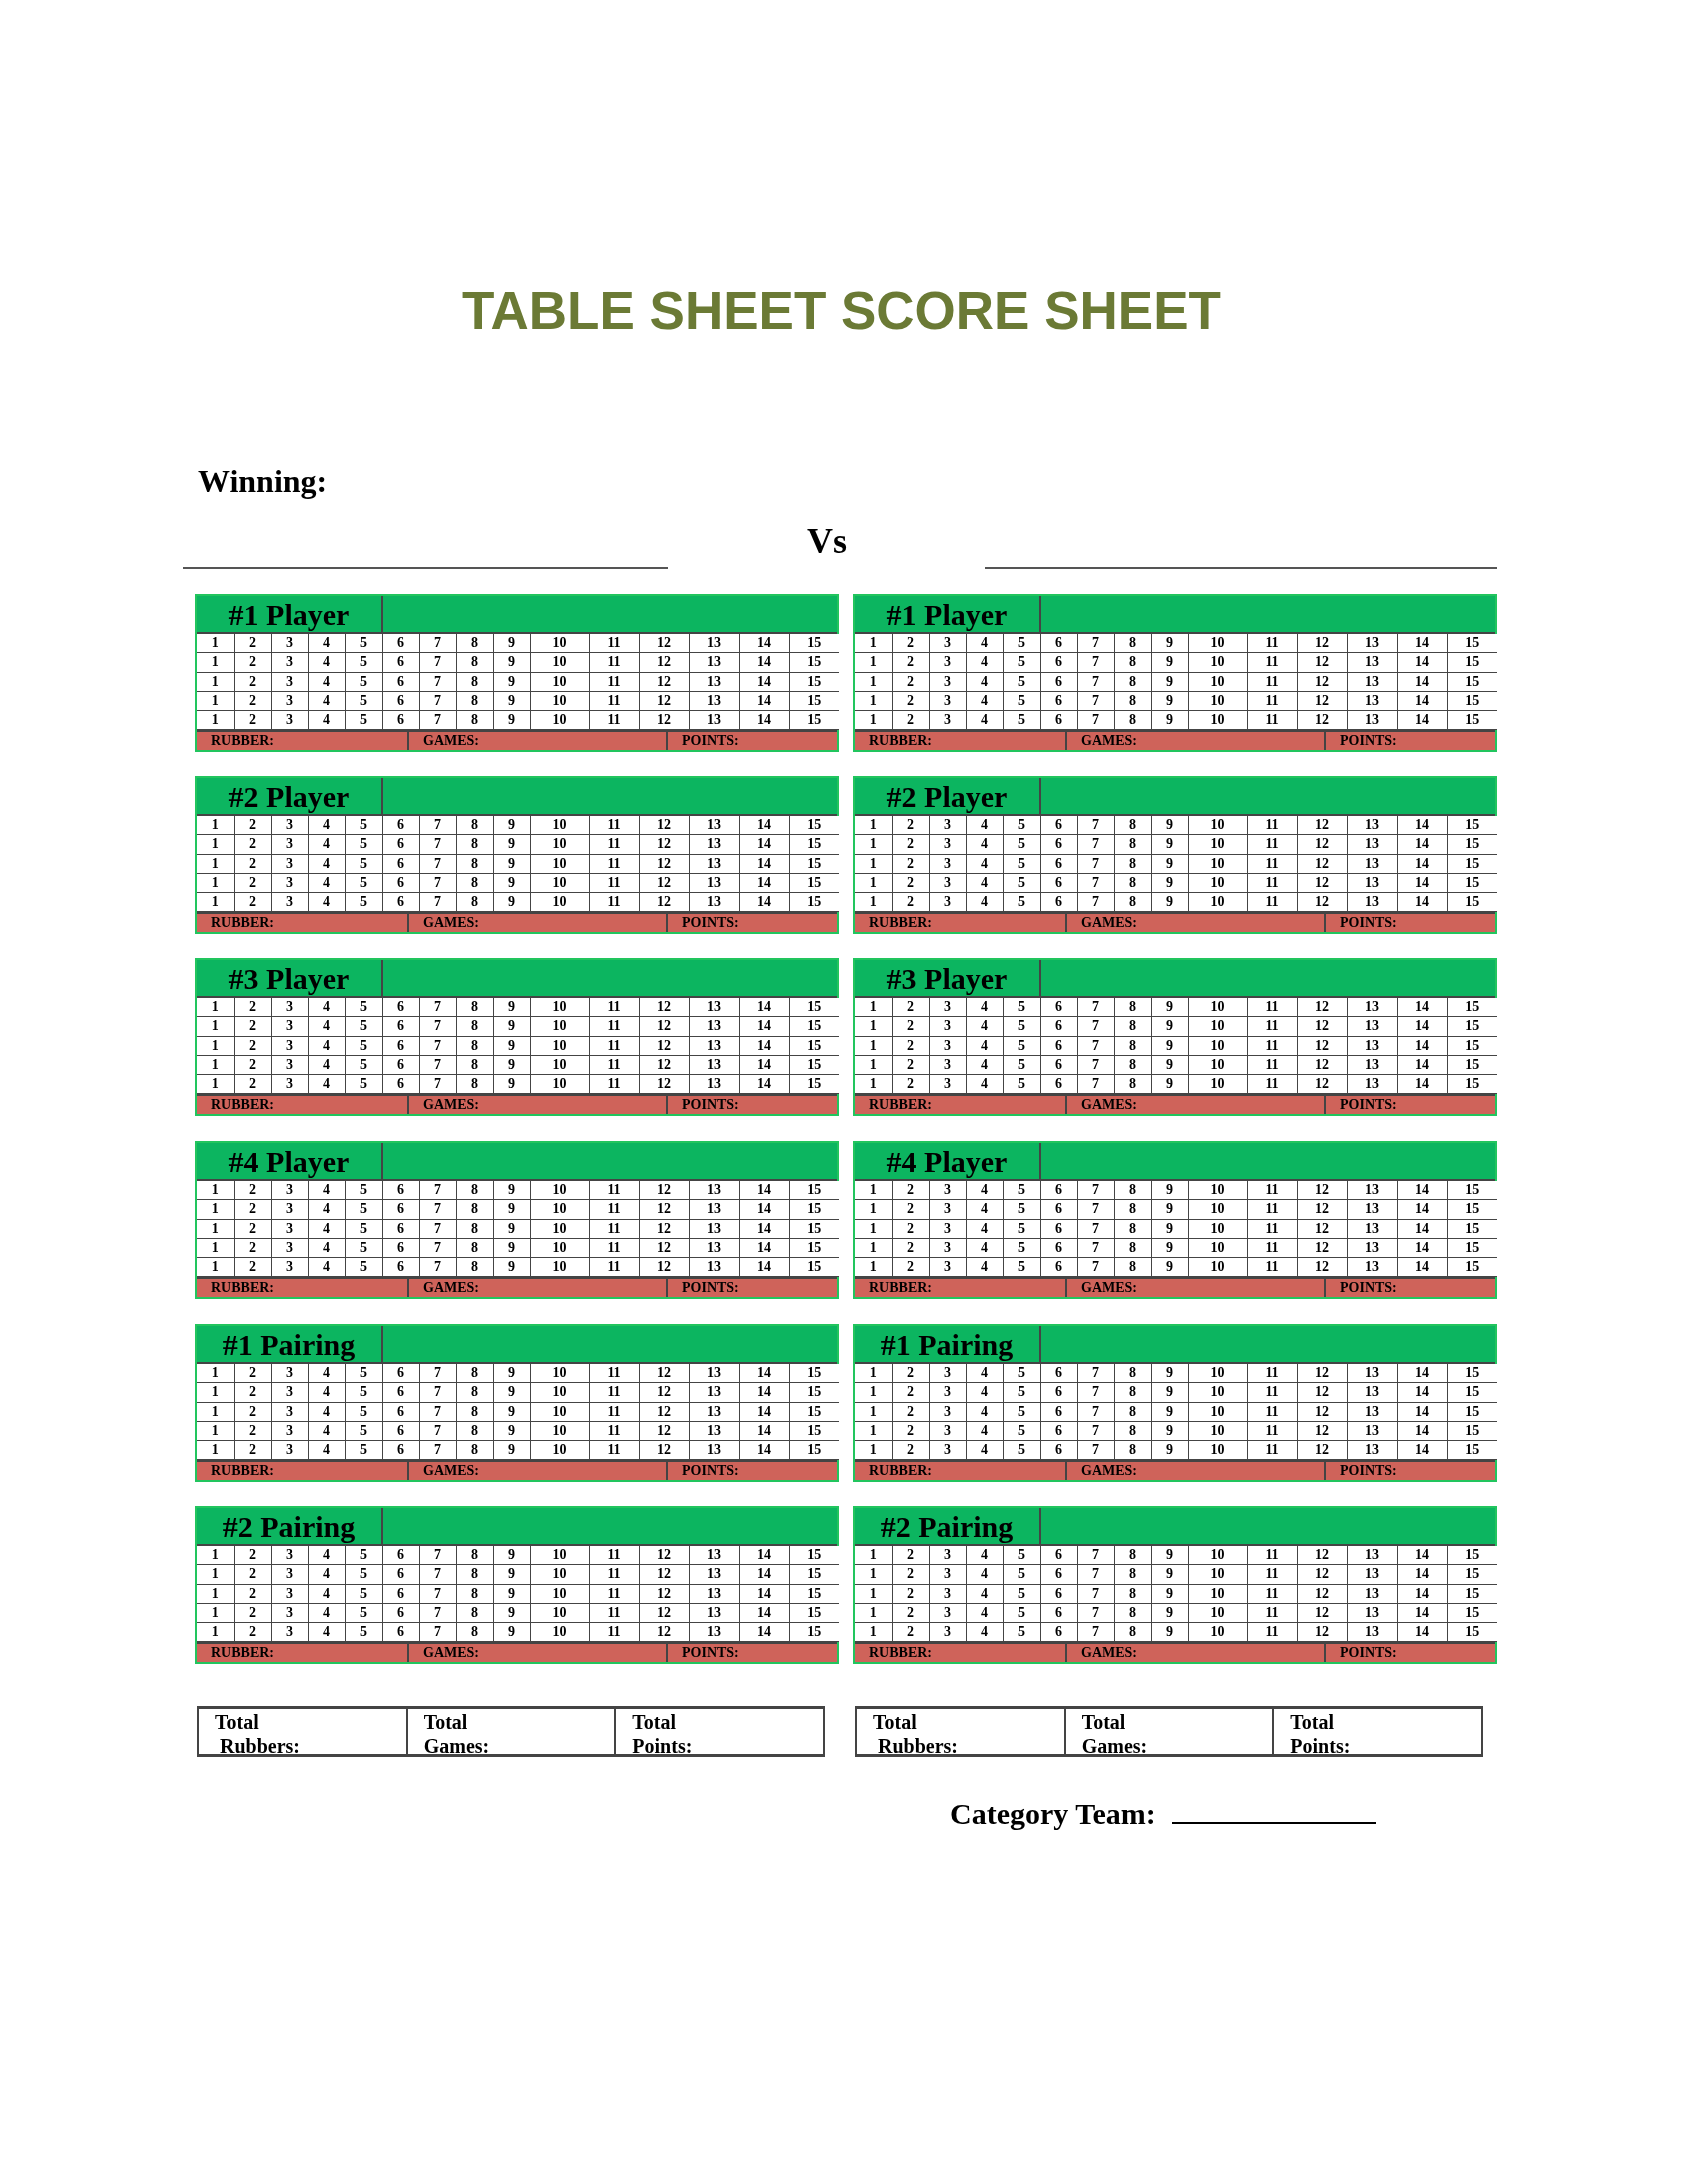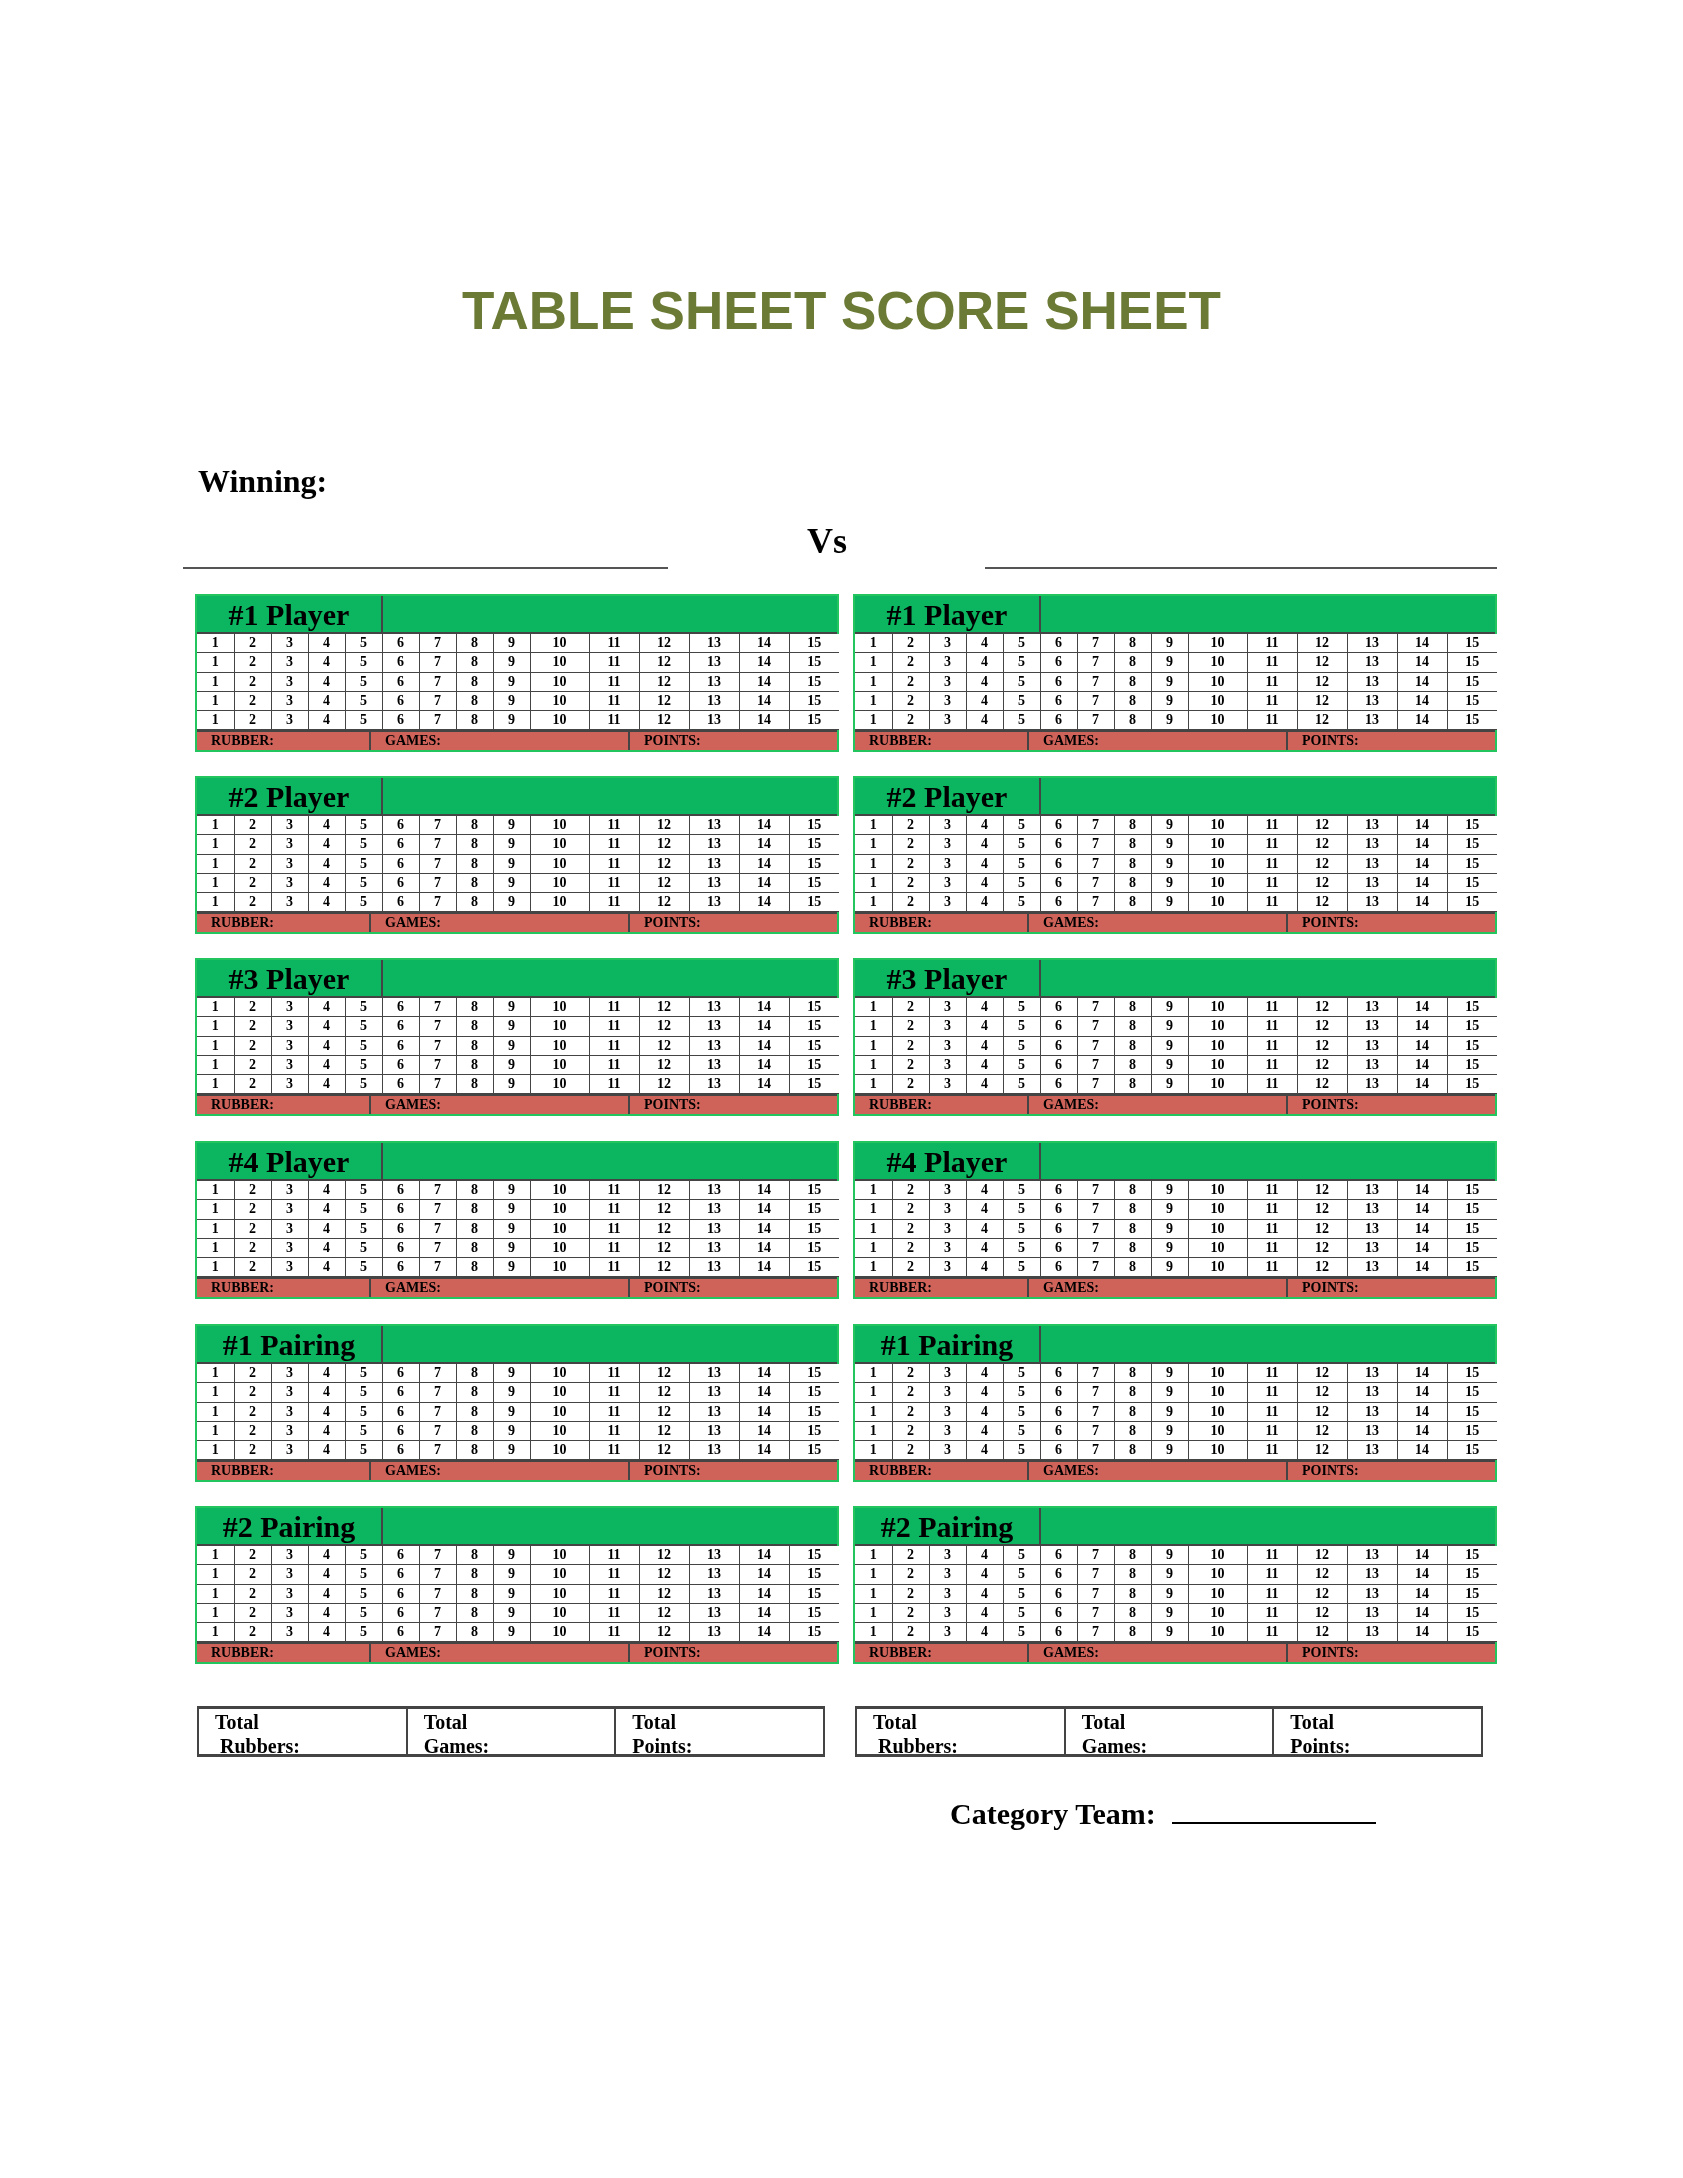--- a/index.html
+++ b/index.html
@@ -13,21 +13,21 @@
   .bhead { display: flex; height: 36px; background: #0cb560; border-bottom: 2px solid #444; }
   .bname { width: 184px; border-right: 2px solid #444; font-weight: bold; font-size: 30px; line-height: 38px; text-align: center; }
   .bfill { flex: 1; }
   table.grid { width: 100%; border-collapse: collapse; table-layout: fixed; }
   table.grid td { border: 1.5px solid #444; height: 18.3px; padding: 0; text-align: center; font-weight: bold; font-size: 14px; line-height: 18px; background: #fff; }
   table.grid tr:first-child td { border-top: none; }
   table.grid td:first-child { border-left: none; }
   table.grid td:last-child { border-right: none; }
   .bfoot { display: flex; height: 18px; background: #cf635a; border-top: 2px solid #444; font-weight: bold; font-size: 14px; line-height: 18px; }
   .bfoot div { padding-left: 14px; box-sizing: border-box; }
-  .f1 { width: 174px; border-right: 2px solid #444; }
+  .f1 { width: 212px; border-right: 2px solid #444; }
   .f2 { width: 259px; border-right: 2px solid #444; }
   .f3 { flex: 1; }
   .totals { position: absolute; top: 1706px; height: 51px; width: 628px; border: 2px solid #444; box-sizing: border-box; display: flex; border-bottom-width: 3px; border-top-width: 3px; }
   .tcell { flex: 1; border-right: 2px solid #444; font-weight: bold; font-size: 20px; line-height: 24px; padding: 1px 0 0 16px; box-sizing: border-box; }
   .tcell:last-child { border-right: none; }
   .winning { position: absolute; top: 1794px; left: 950px; font-weight: bold; font-size: 30px; }
   .wline { display: inline-block; width: 204px; border-bottom: 2px solid #000; margin-left: 16px; height: 28px; vertical-align: baseline; }
 </style>
 </head>
 <body>

